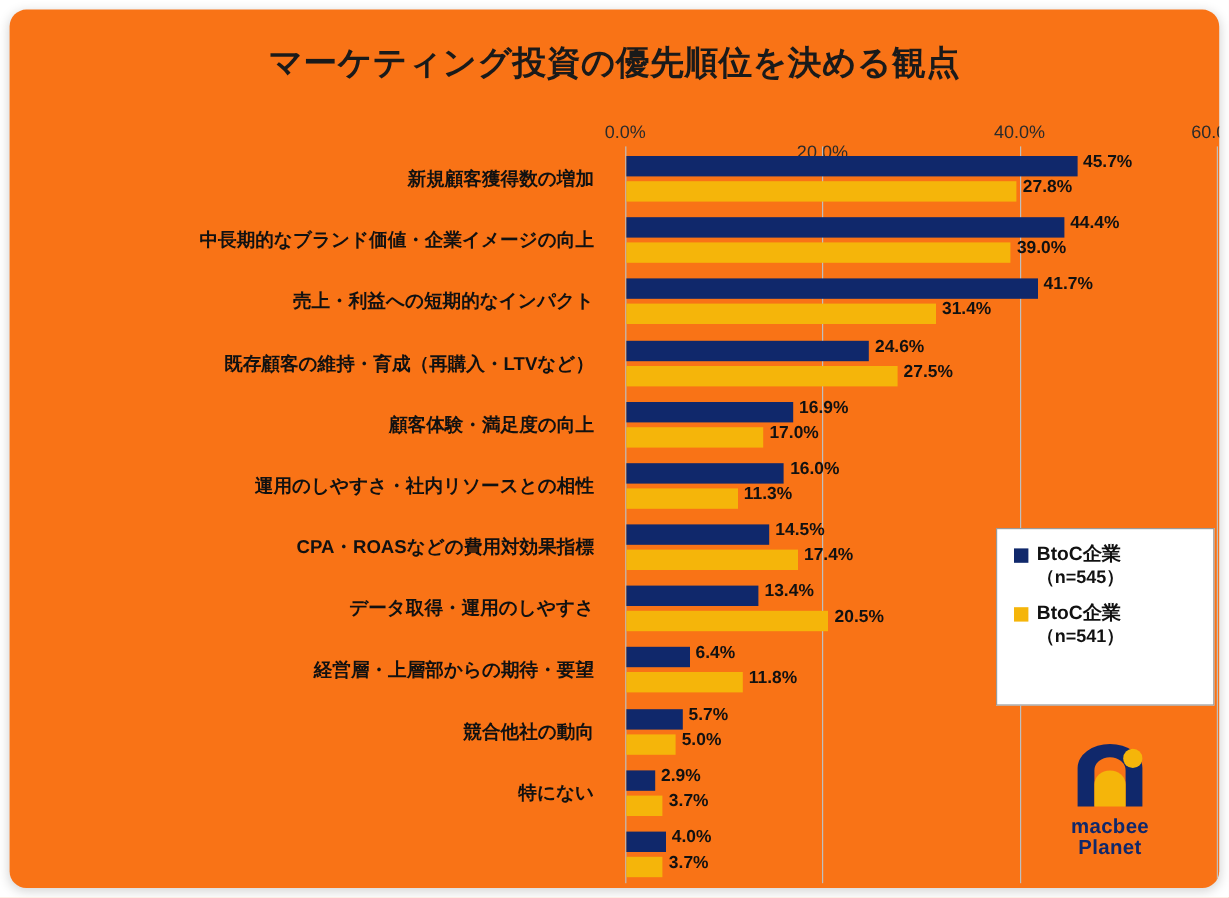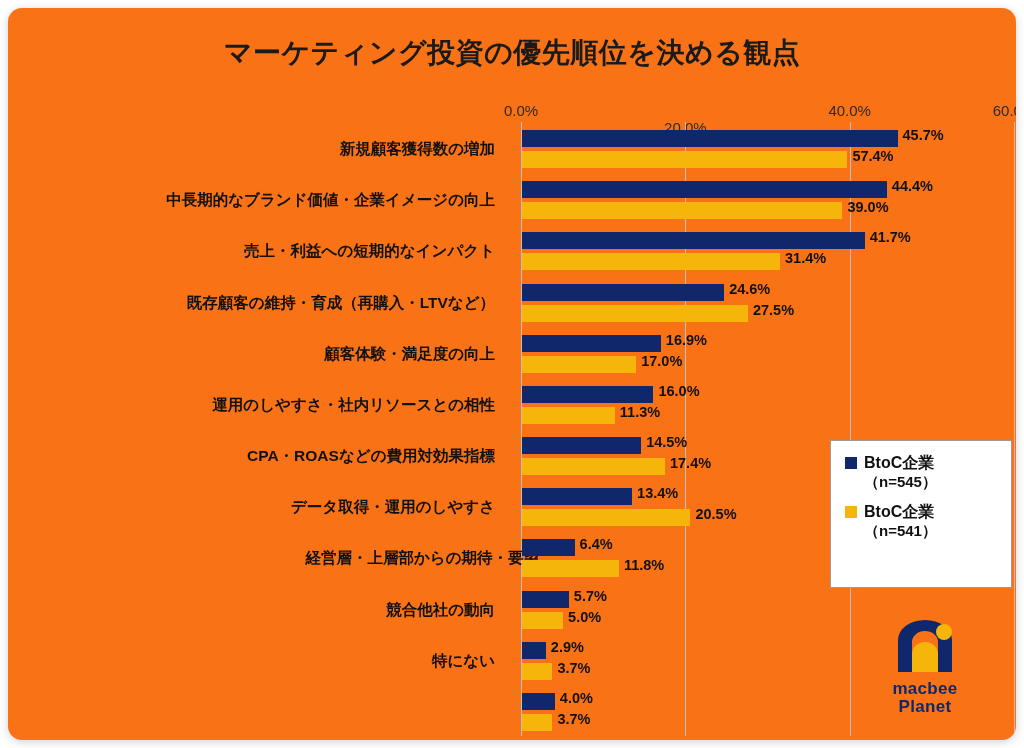--- a/index.html
+++ b/index.html
@@ -178,21 +178,21 @@
         <div class="gridline" style="left: 1006px; top: 114px;"></div>
       </div>
     <div class="plot-border-left"></div>
 
     <div id="rows">
         <div class="cat-row" style="top: 116px; height: 51.1667px;">
           <div class="labelbox" style="height: 51.1667px;">新規顧客獲得数の増加</div>
           <div class="bar btoc" style="width: 375.502px; background: rgb(16, 40, 107); top: 6px;"></div>
           <div class="barval btoc" style="left: 894.502px; top: 3px;">45.7%</div>
           <div class="bar btob" style="width: 325.38px; background: rgb(245, 181, 10); top: 27px;"></div>
-          <div class="barval btob" style="left: 844.38px; top: 24px;">57.4%</div>
+          <div class="barval btob" style="left: 844.38px; top: 24px;">27.8%</div>
         </div>
         <div class="cat-row" style="top: 167.167px; height: 51.1667px;">
           <div class="labelbox" style="height: 51.1667px;">中長期的なブランド価値・企業イメージの向上</div>
           <div class="bar btoc" style="width: 364.82px; background: rgb(16, 40, 107); top: 6px;"></div>
           <div class="barval btoc" style="left: 883.82px; top: 3px;">44.4%</div>
           <div class="bar btob" style="width: 320.45px; background: rgb(245, 181, 10); top: 27px;"></div>
           <div class="barval btob" style="left: 839.45px; top: 24px;">39.0%</div>
         </div>
         <div class="cat-row" style="top: 218.333px; height: 51.1667px;">
           <div class="labelbox" style="height: 51.1667px;">売上・利益への短期的なインパクト</div>
@@ -230,21 +230,21 @@
           <div class="barval btob" style="left: 661.97px; top: 24px;">17.4%</div>
         </div>
         <div class="cat-row" style="top: 474.167px; height: 51.1667px;">
           <div class="labelbox" style="height: 51.1667px;">データ取得・運用のしやすさ</div>
           <div class="bar btoc" style="width: 110.103px; background: rgb(16, 40, 107); top: 6px;"></div>
           <div class="barval btoc" style="left: 629.103px; top: 3px;">13.4%</div>
           <div class="bar btob" style="width: 168.442px; background: rgb(245, 181, 10); top: 27px;"></div>
           <div class="barval btob" style="left: 687.442px; top: 24px;">20.5%</div>
         </div>
         <div class="cat-row" style="top: 525.333px; height: 51.1667px;">
-          <div class="labelbox" style="height: 51.1667px; margin-left: 44px;">経営層・上層部からの期待・要望</div>
+          <div class="labelbox" style="height: 51.1667px;">経営層・上層部からの期待・要望</div>
           <div class="bar btoc" style="width: 52.5867px; background: rgb(16, 40, 107); top: 6px;"></div>
           <div class="barval btoc" style="left: 571.587px; top: 3px;">6.4%</div>
           <div class="bar btob" style="width: 96.9567px; background: rgb(245, 181, 10); top: 27px;"></div>
           <div class="barval btob" style="left: 615.957px; top: 24px;">11.8%</div>
         </div>
         <div class="cat-row" style="top: 576.5px; height: 51.1667px;">
           <div class="labelbox" style="height: 51.1667px;">競合他社の動向</div>
           <div class="bar btoc" style="width: 46.835px; background: rgb(16, 40, 107); top: 6px;"></div>
           <div class="barval btoc" style="left: 565.835px; top: 3px;">5.7%</div>
           <div class="bar btob" style="width: 41.0833px; background: rgb(245, 181, 10); top: 27px;"></div>

